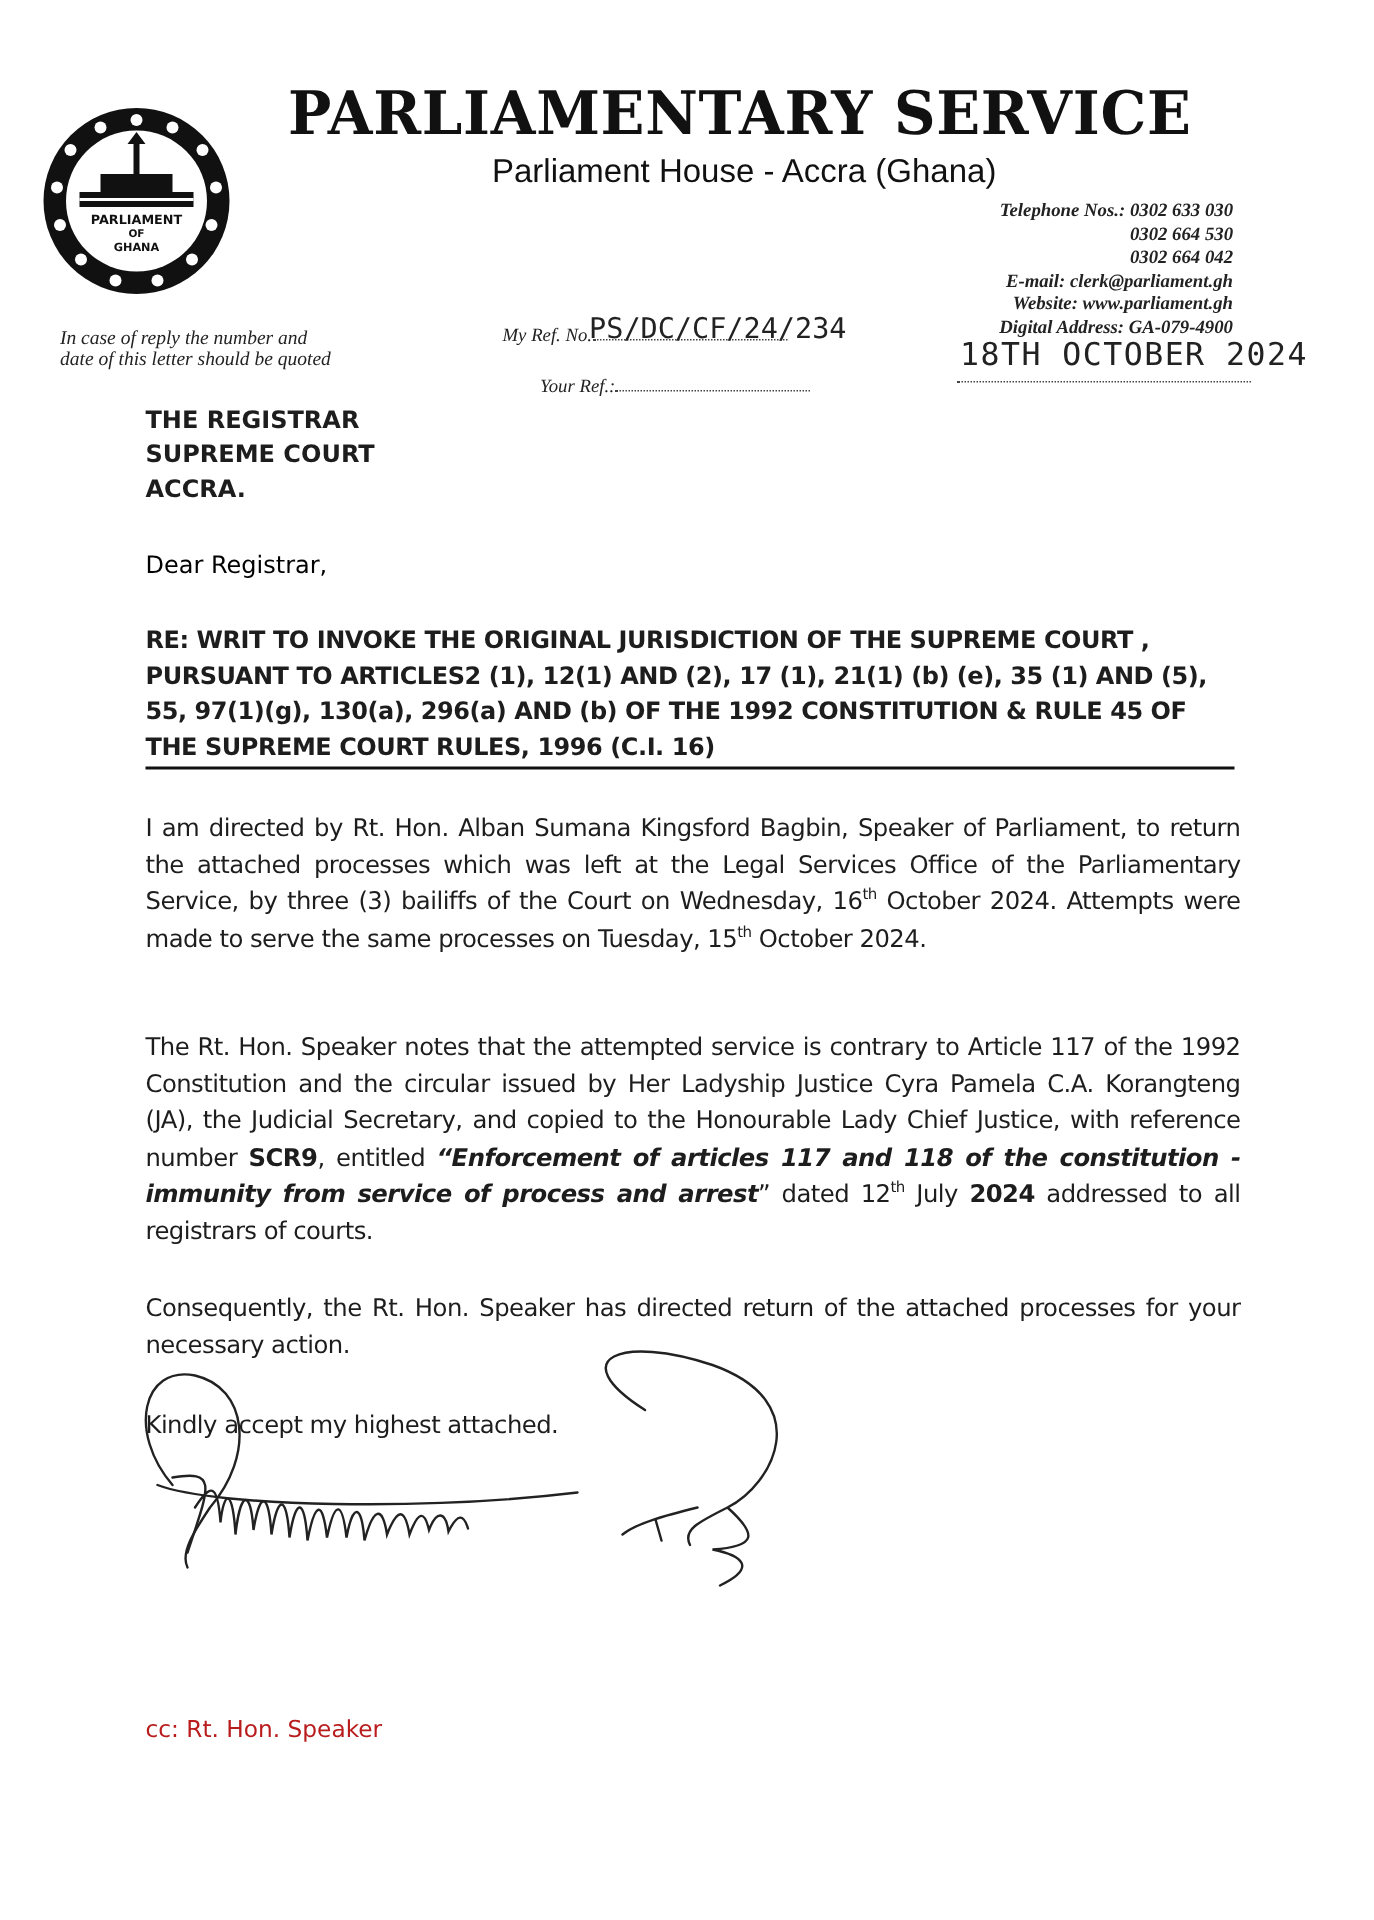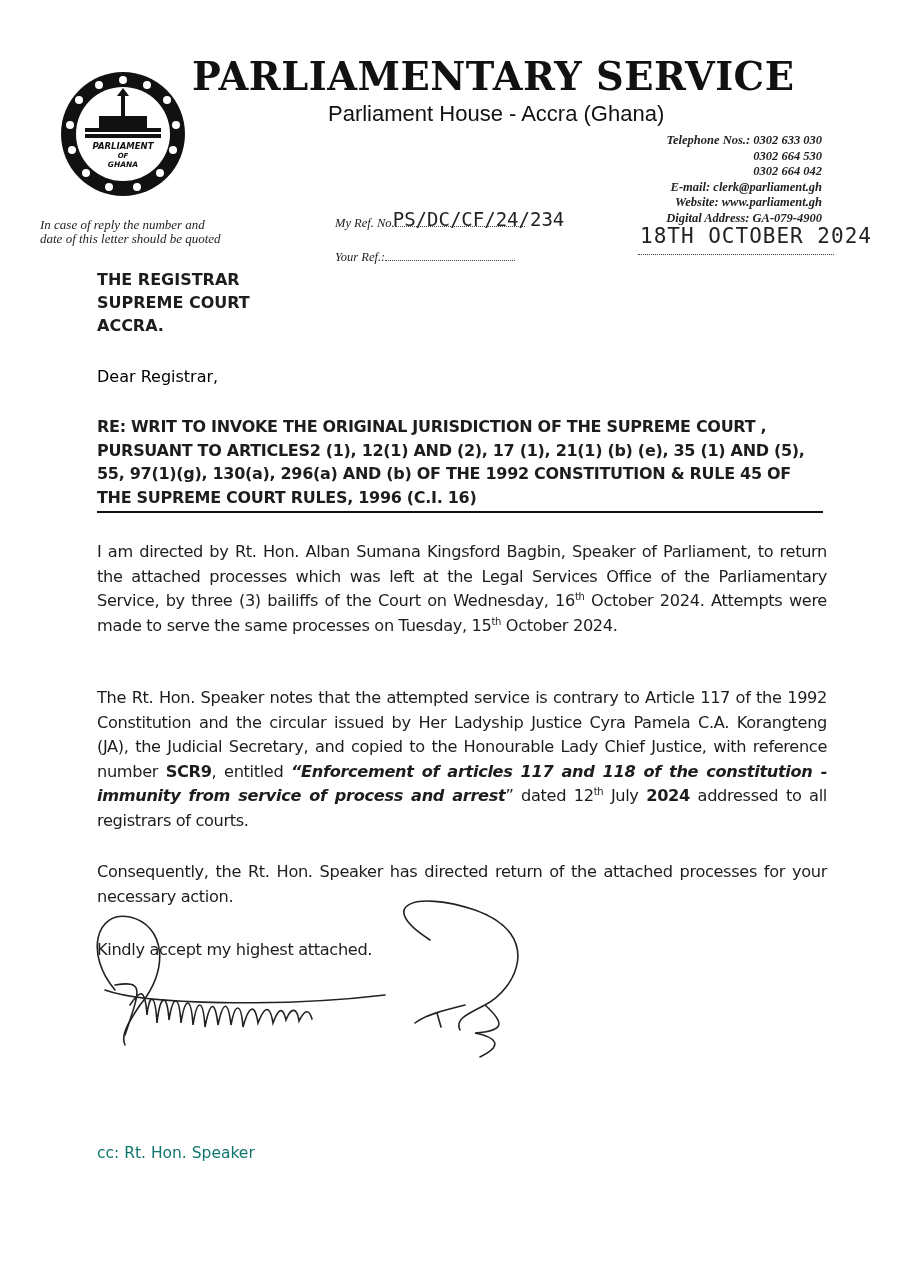--- a/index.html
+++ b/index.html
@@ -3,39 +3,39 @@
 <meta charset="utf-8">
 <style>
   html, body { margin:0; padding:0; background:#ffffff; }
   body { width:916px; height:1280px; position:relative; overflow:hidden; color:#1a1a1a;
          font-family:"DejaVu Sans", sans-serif; }
   .abs { position:absolute; }
   .serif-i { font-family:"Liberation Serif", serif; font-style:italic; }
   .title { left:192px; top:52px; font-family:"DejaVu Serif", serif; font-weight:bold;
            font-size:40px; letter-spacing:0.5px; color:#111; white-space:nowrap; transform:scaleX(0.96); transform-origin:left top; }
   .subtitle { left:328px; top:101px; font-family:"Liberation Sans", sans-serif; font-size:22px; color:#111; white-space:nowrap; }
-  .seal { left:59px; top:70px; width:128px; height:128px;font-style:italic; }
+  .seal { left:27px; top:70px; width:128px; height:128px; }
   .reply-note { left:40px; top:218px; font-size:13px; line-height:14px; width:190px; color:#222; }
   .contact { right:94px; top:133px; text-align:right; font-size:12.5px; line-height:15.5px; color:#222; font-weight:bold; }
   .contact .row { white-space:nowrap; }
   .date-line { left:638px; top:228px; width:196px; height:26px; border-bottom:1px dotted #444; }
   .date-hand { left:640px; top:224px; font-family:"DejaVu Sans Mono", monospace; font-size:21px; color:#222; letter-spacing:1px; white-space:nowrap; }
   .ref { left:335px; font-size:12.5px; color:#222; white-space:nowrap; }
   .ref .dots { display:inline-block; border-bottom:1px dotted #444; width:130px; height:12px; position:relative; }
   .ref .hand { position:absolute; left:-2px; bottom:-4px; font-family:"DejaVu Sans Mono", monospace; font-style:normal; font-size:19px; color:#222; letter-spacing:0; }
   .addr { left:97px; top:268px; font-family:"DejaVu Sans", sans-serif; font-weight:bold; font-size:16px; line-height:23px; color:#1d1d1d; }
   .salute { left:97px; top:367px; font-size:16px; color:#000000; }
   .subject { left:97px; top:415px; width:730px; font-weight:bold; font-size:16px; line-height:23.5px; color:#1d1d1d; font-family:"DejaVu Sans", sans-serif; letter-spacing:-0.3px; }
   .subject-rule { left:97px; top:511px; width:726px; height:2px; background:#111; }
   .para { left:97px; width:730px; font-size:16.2px; line-height:24.5px; color:#1d1d1d; text-align:justify; font-family:"DejaVu Sans", sans-serif; letter-spacing:-0.35px; }
   .para sup { font-size:10px; line-height:0; }
   .para .b { font-weight:bold; }
   .para .bi { font-weight:bold; font-style:italic; }
   .sign-name { left:97px; top:1045px; font-weight:bold; font-size:15.5px; line-height:24px; color:#1d1d1d; }
-  .cc { left:97px; top:1144px; font-size:15.5px; color:#0f766e; }
+  .cc { left:97px; top:1144px; font-size:15.5px; color:#b91c1c; }
   .sig { left:85px; top:895px; width:460px; height:180px; }
 </style>
 </head>
 <body>
 
 <div class="abs seal">
   <svg width="128" height="128" viewBox="0 0 128 128">
     <circle cx="64" cy="64" r="62" fill="#111"></circle>
     <circle cx="64" cy="64" r="47" fill="#fff"></circle>
     <g fill="#fff">
@@ -89,21 +89,21 @@
     <span>GA-079-4900</span>
   </div>
 </div>
 
 <div class="abs date-line"></div>
 <div class="abs date-hand">18TH OCTOBER 2024</div>
 
 <div class="abs ref serif-i" style="top:214px;">
   <span>My Ref. No.</span><span class="dots"><span class="hand">PS/DC/CF/24/234</span></span>
 </div>
-<div class="abs ref serif-i" style="top:248px;">
+<div class="abs ref serif-i" style="top:248px;margin-left:25px;">
   <span>Your Ref.:</span><span class="dots"><span class="hand"></span></span>
 </div>
 
 <div class="abs addr">
   <div>THE REGISTRAR</div>
   <div>SUPREME COURT</div>
   <div>ACCRA.</div>
 </div>
 
 <div class="abs salute">Dear Registrar,</div>

